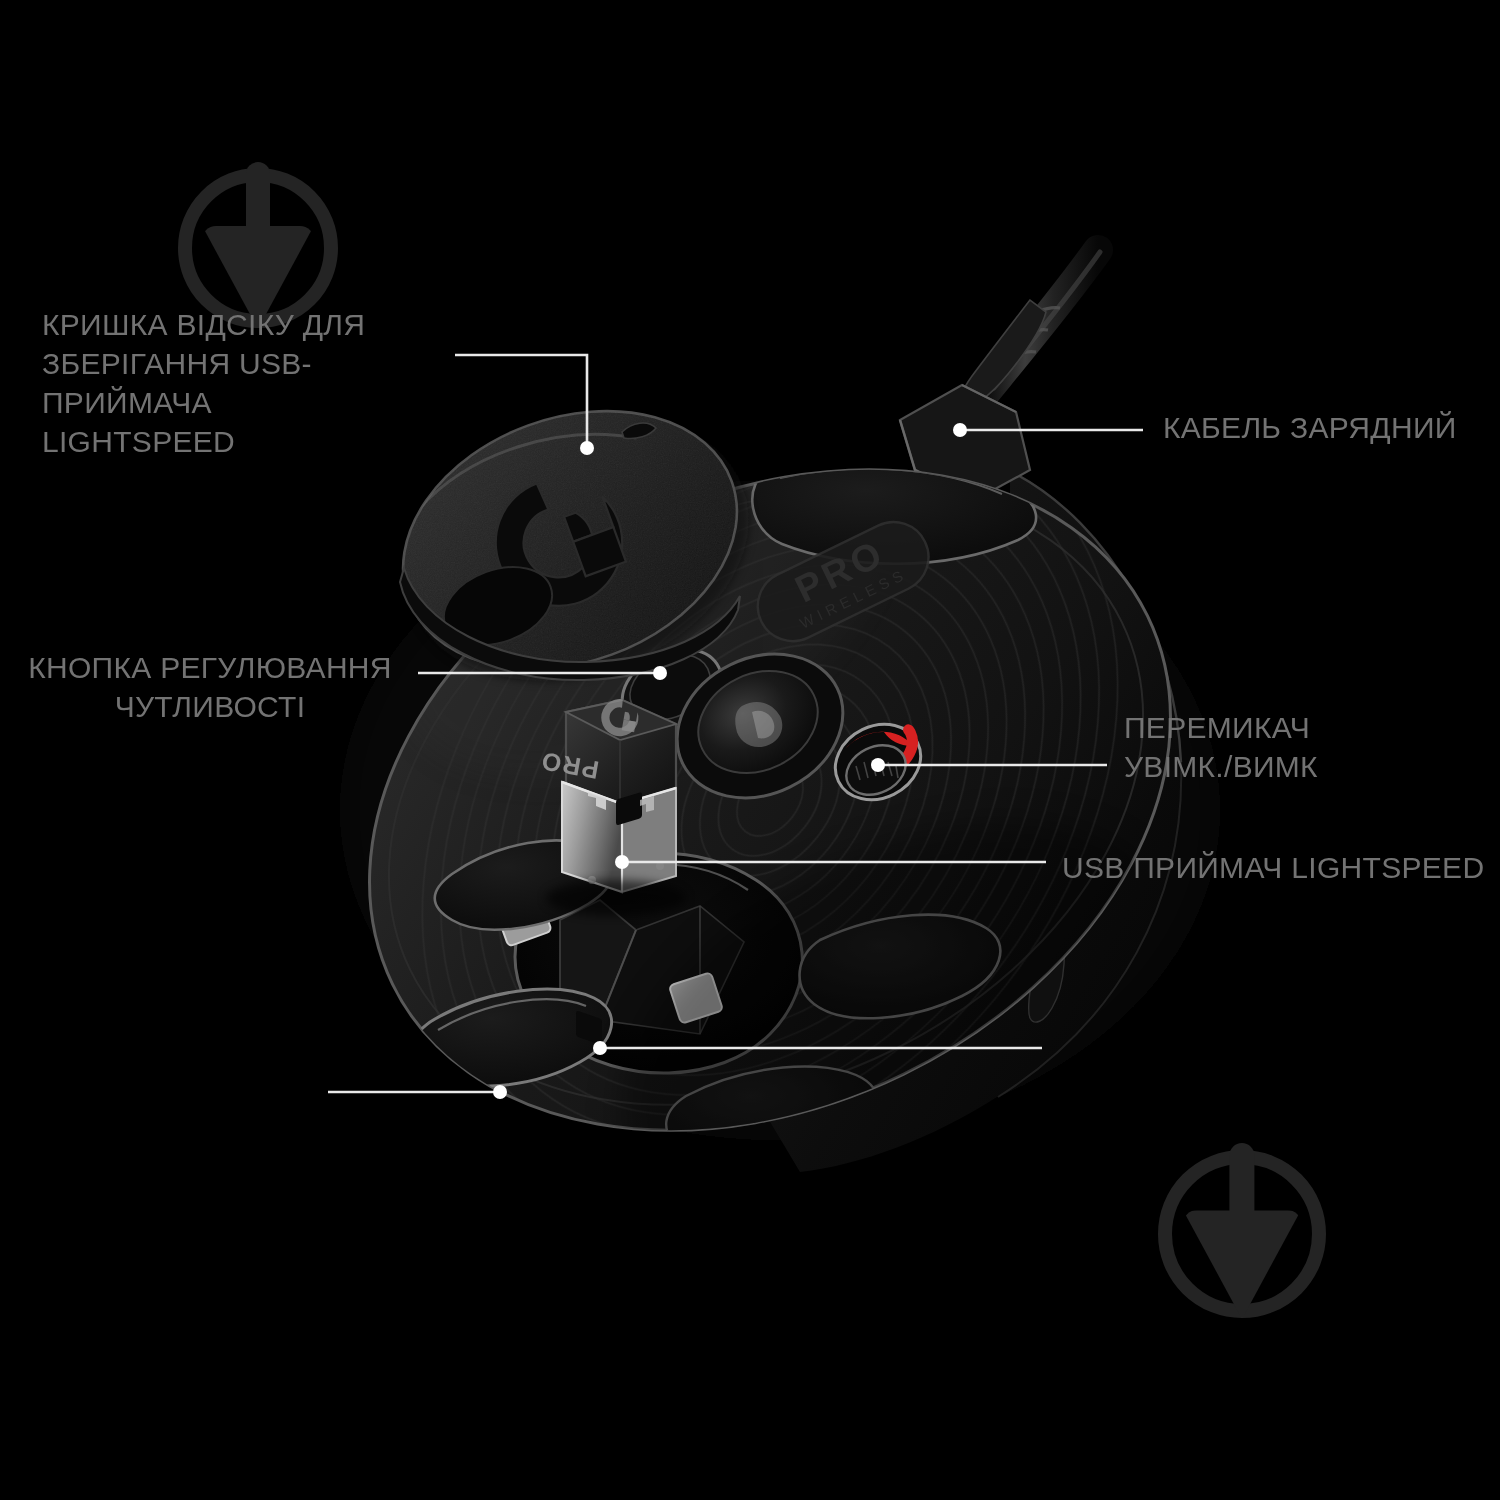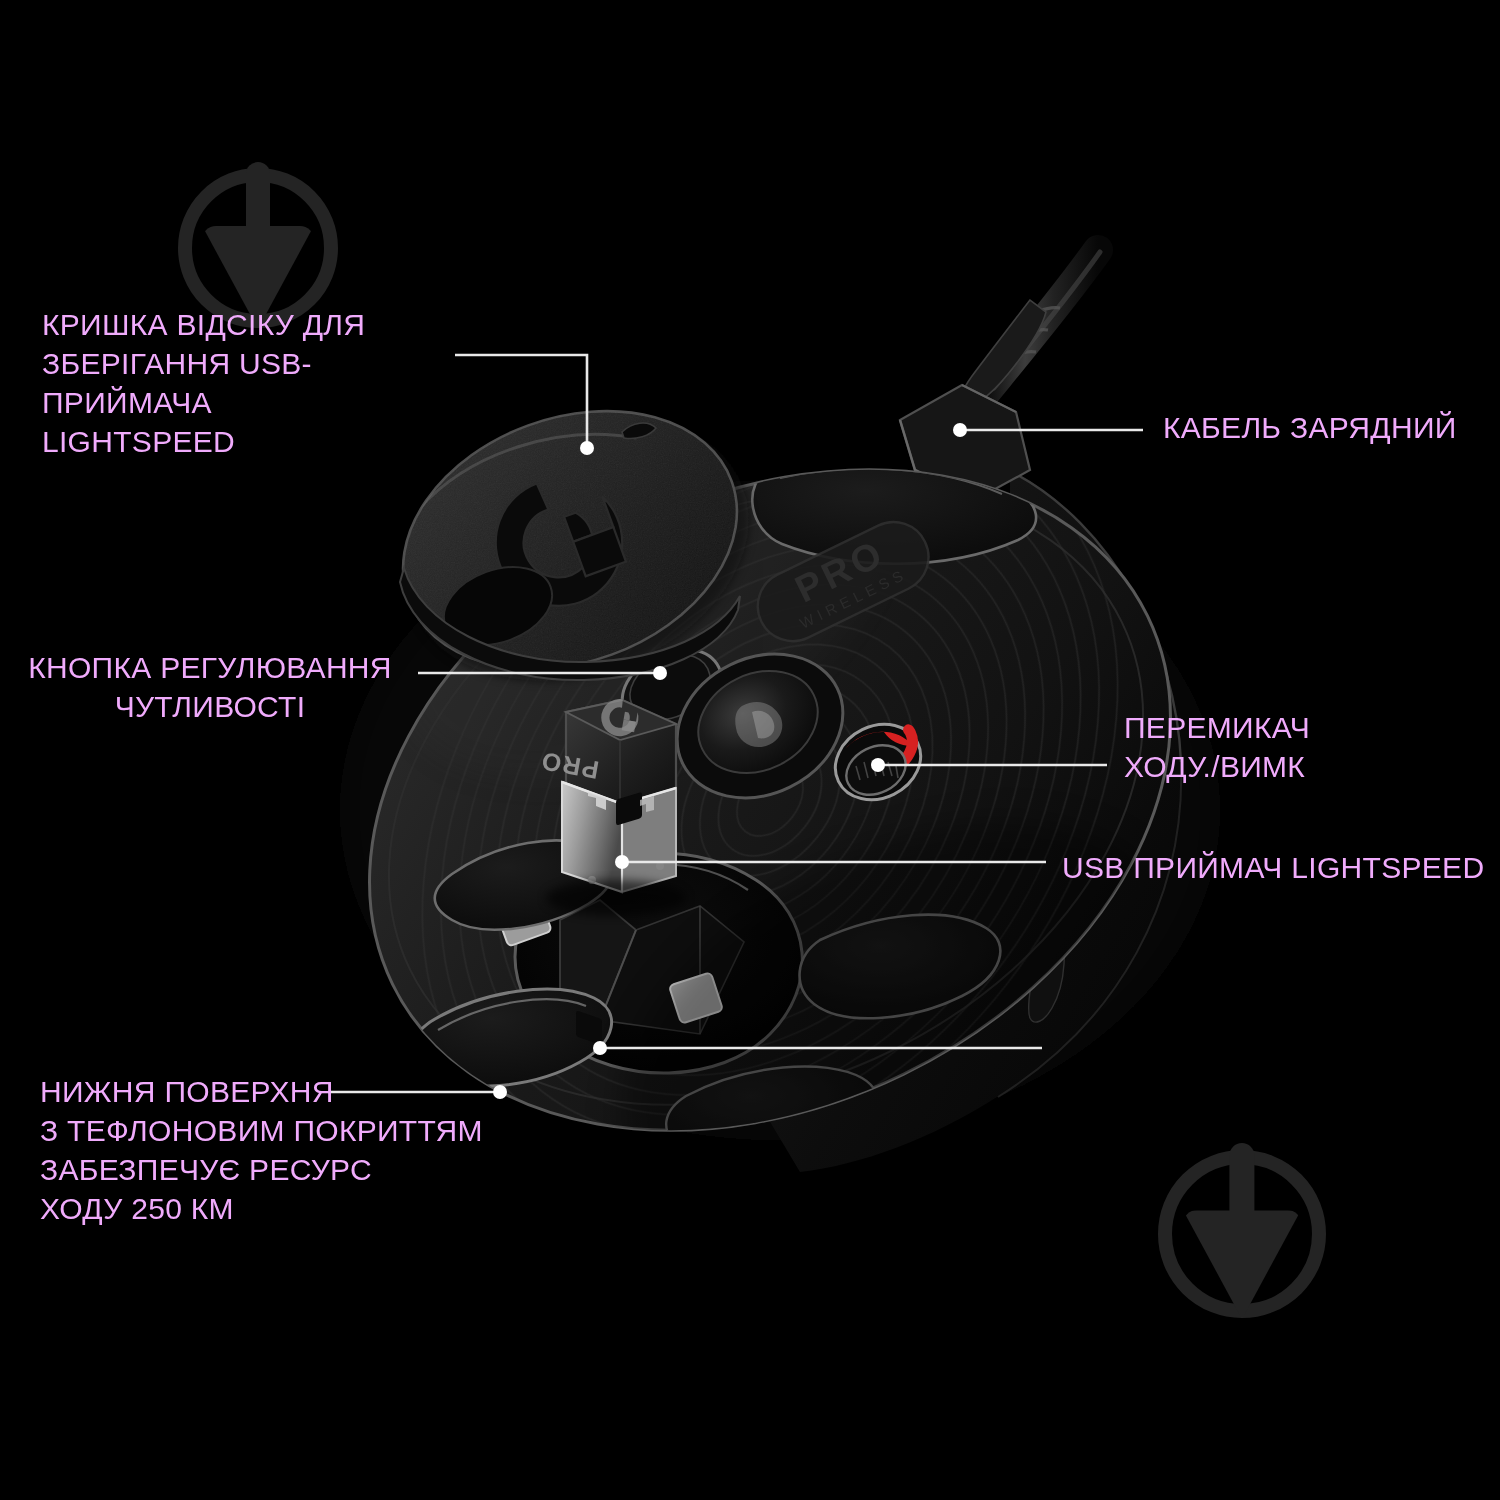--- a/index.html
+++ b/index.html
@@ -39,21 +39,21 @@
     clip-path:polygon(0% 0%,100% 0%,52% 100%,48% 100%);
     border-radius:14px 14px 0 0;
   }
 
   
   #artwork{position:absolute;left:0;top:0;width:1500px;height:1500px;}
 
   
   .label{
     position:absolute;
-    color:#f0abfc;
+    color:#737373;
     font-size:30px;
     line-height:1.30;
     letter-spacing:0.3px;
     white-space:pre-line;
     font-weight:400;
   }
   .label.right-align{text-align:center;}
   .label.left-align{text-align:left;}
 
   
@@ -366,23 +366,19 @@
   <div class="label left-align" style="left:42px;top:305px;width:420px;">КРИШКА ВІДСІКУ ДЛЯ
 ЗБЕРІГАННЯ USB-ПРИЙМАЧА
 LIGHTSPEED</div>
 
   <div class="label left-align" style="left:1163px;top:408px;width:330px;">КАБЕЛЬ ЗАРЯДНИЙ</div>
 
   <div class="label right-align" style="left:10px;top:648px;width:400px;">КНОПКА РЕГУЛЮВАННЯ
 ЧУТЛИВОСТІ</div>
 
   <div class="label left-align" style="left:1124px;top:708px;width:340px;">ПЕРЕМИКАЧ
-ХОДУ./ВИМК</div>
+УВІМК./ВИМК</div>
 
   <div class="label left-align" style="left:1062px;top:848px;width:430px;">USB ПРИЙМАЧ LIGHTSPEED</div>
 
 
-  <div class="label left-align" style="left:40px;top:1072px;width:450px;">НИЖНЯ ПОВЕРХНЯ
-З ТЕФЛОНОВИМ ПОКРИТТЯМ
-ЗАБЕЗПЕЧУЄ РЕСУРС
-ХОДУ 250 КМ</div>
 
 </div>
 
 </body></html>

